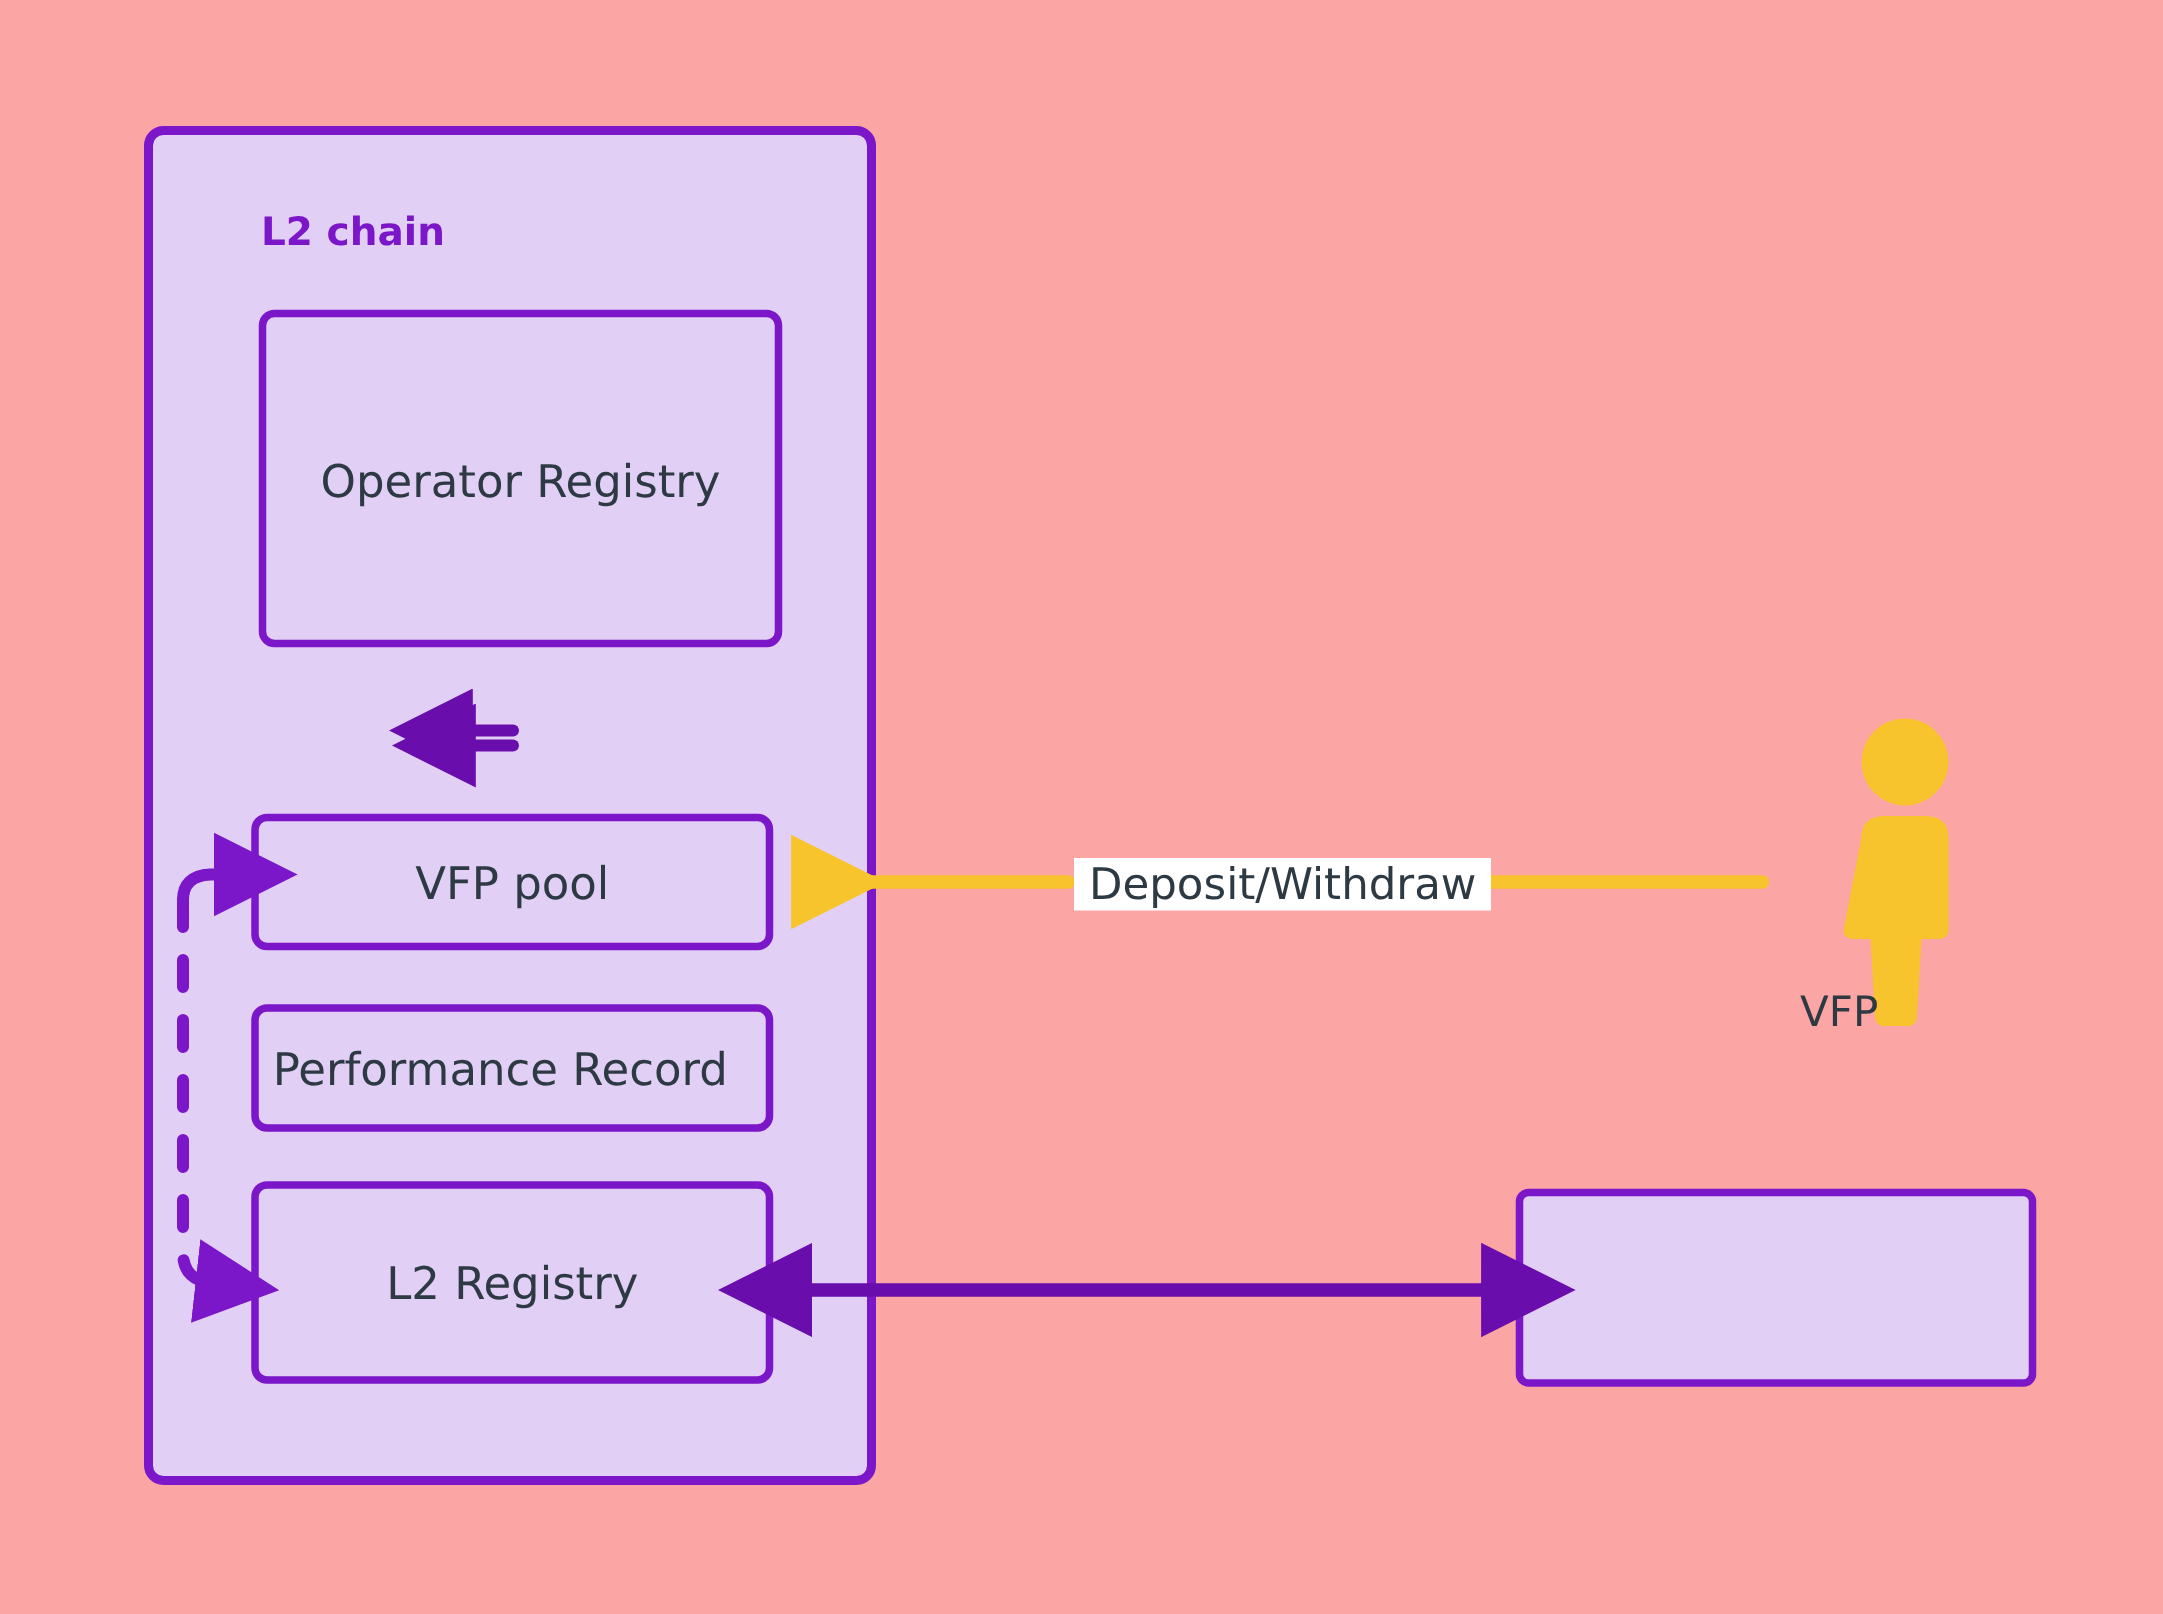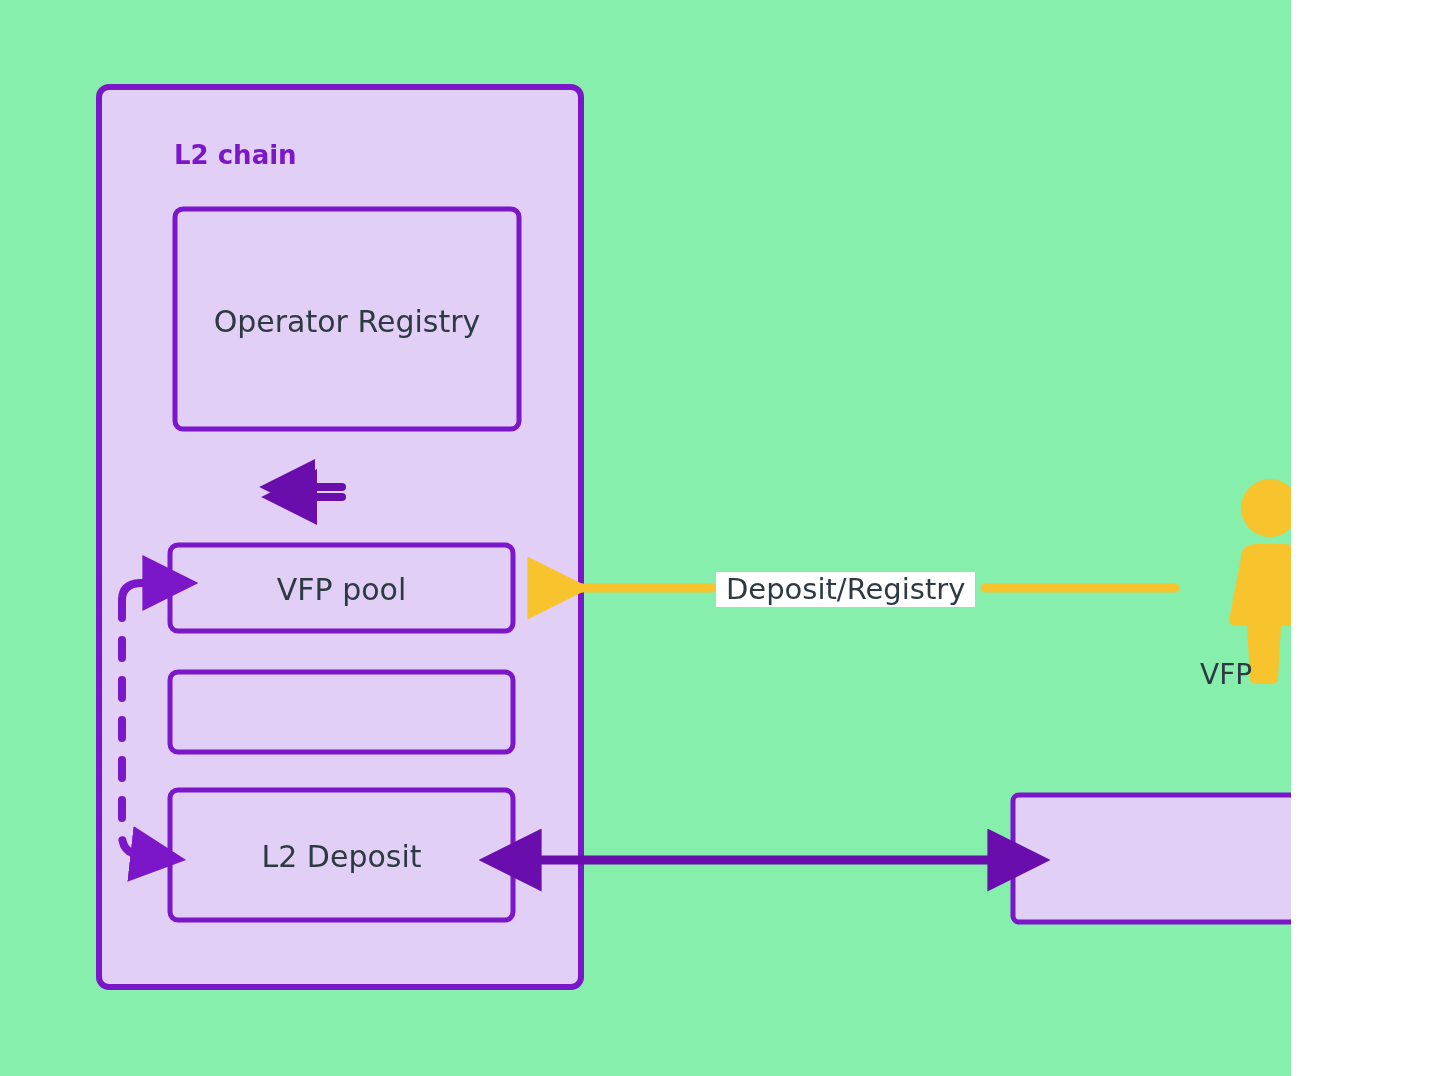--- a/index.html
+++ b/index.html
@@ -5,23 +5,23 @@
   html, body {
     margin: 0;
     padding: 0;
     background: #ffffff;
   }
   body {
     font-family: "DejaVu Sans", sans-serif;
   }
   #stage {
     position: relative;
-    width: 1291px;
+    width: 1442px;
     height: 1076px;
-    background: #86efac;
+    background: #fca5a5;
     overflow: hidden;
     text-decoration: underline;
   }
   svg.layer {
     position: absolute;
     left: 0;
     top: 0;
     width: 1442px;
     height: 1076px;
   }
@@ -102,22 +102,23 @@
       <path d="M1241 558 q0 -14 16 -14 h26 q16 0 16 14 v62 q0 6 -8 6 h-10 l-3 52 q-0.5 6 -6 6 h-16 q-5.5 0 -6 -6 l-3 -52 h-10 q-8 0 -8 -6 z" fill="#F8C42D"></path>
     </g>
   </svg>
 
   <div class="txt container-title" style="left:174px; top:140px;">L2 chain</div>
 
   <div class="txt box-label" style="left:170px; top:572px; width:343px;">VFP pool</div>
 
   <div class="txt box-label" style="left:175px; top:304px; width:344px;">Operator Registry</div>
 
+  <div class="txt box-label" style="left:162px; top:696px; width:343px;">Performance Record</div>
 
-  <div class="txt box-label" style="left:170px; top:839px; width:343px;">L2 Deposit</div>
+  <div class="txt box-label" style="left:170px; top:839px; width:343px;">L2 Registry</div>
 
 
 
-  <div class="txt edge-label" style="left:716px; top:572px;">Deposit/Registry</div>
+  <div class="txt edge-label" style="left:716px; top:572px;">Deposit/Withdraw</div>
 
   <div class="txt actor-label" style="left:1200px; top:658px; width:140px;">VFP</div>
 
 </div>
 
 </body></html>

